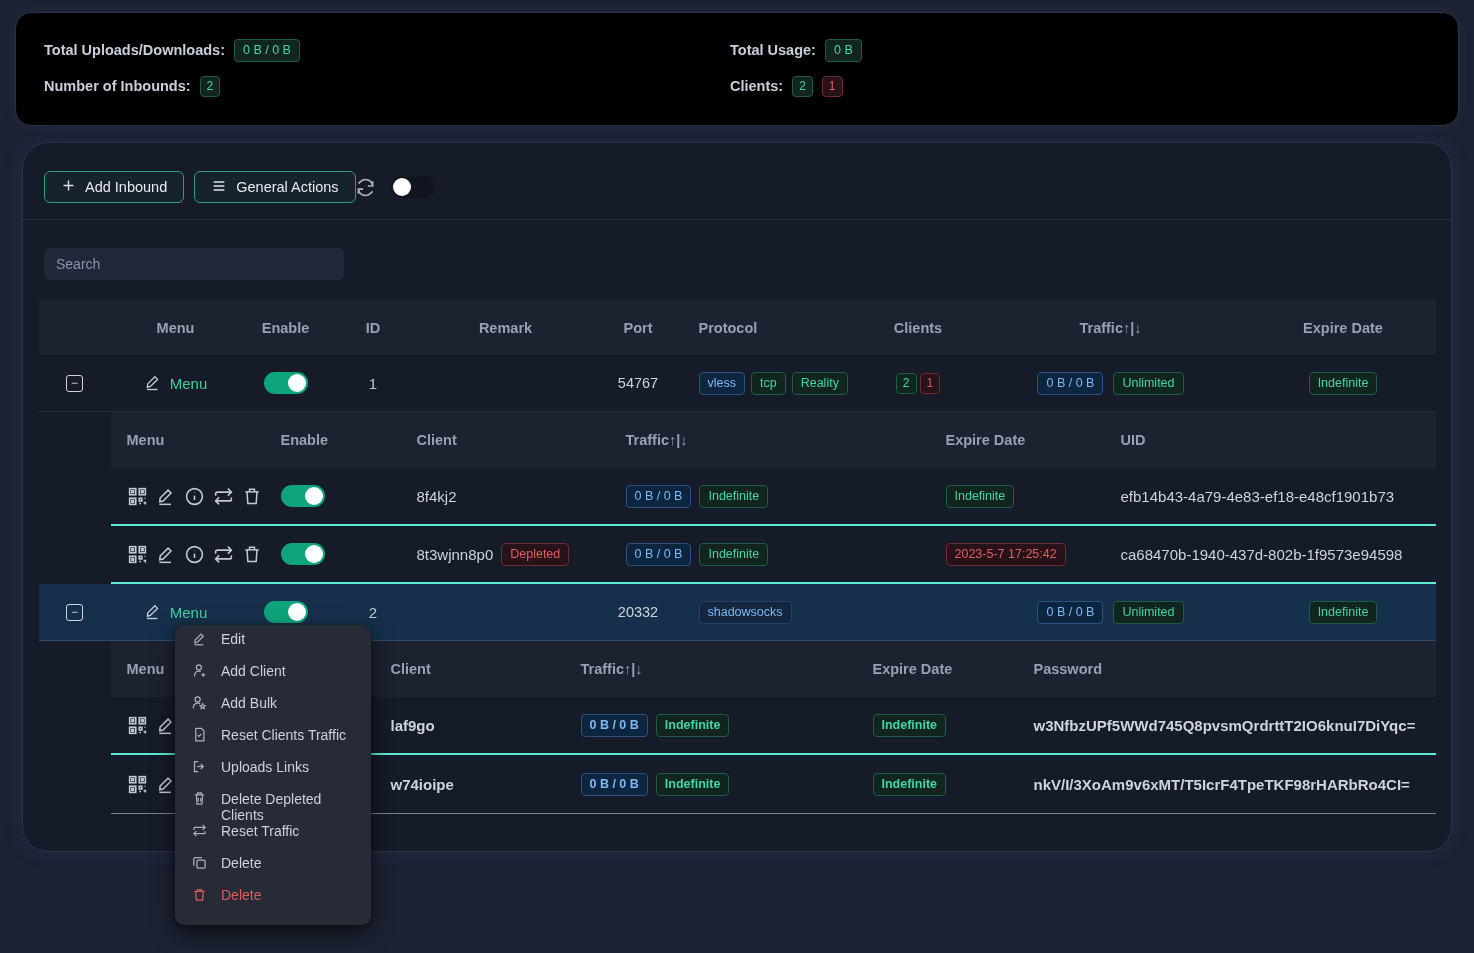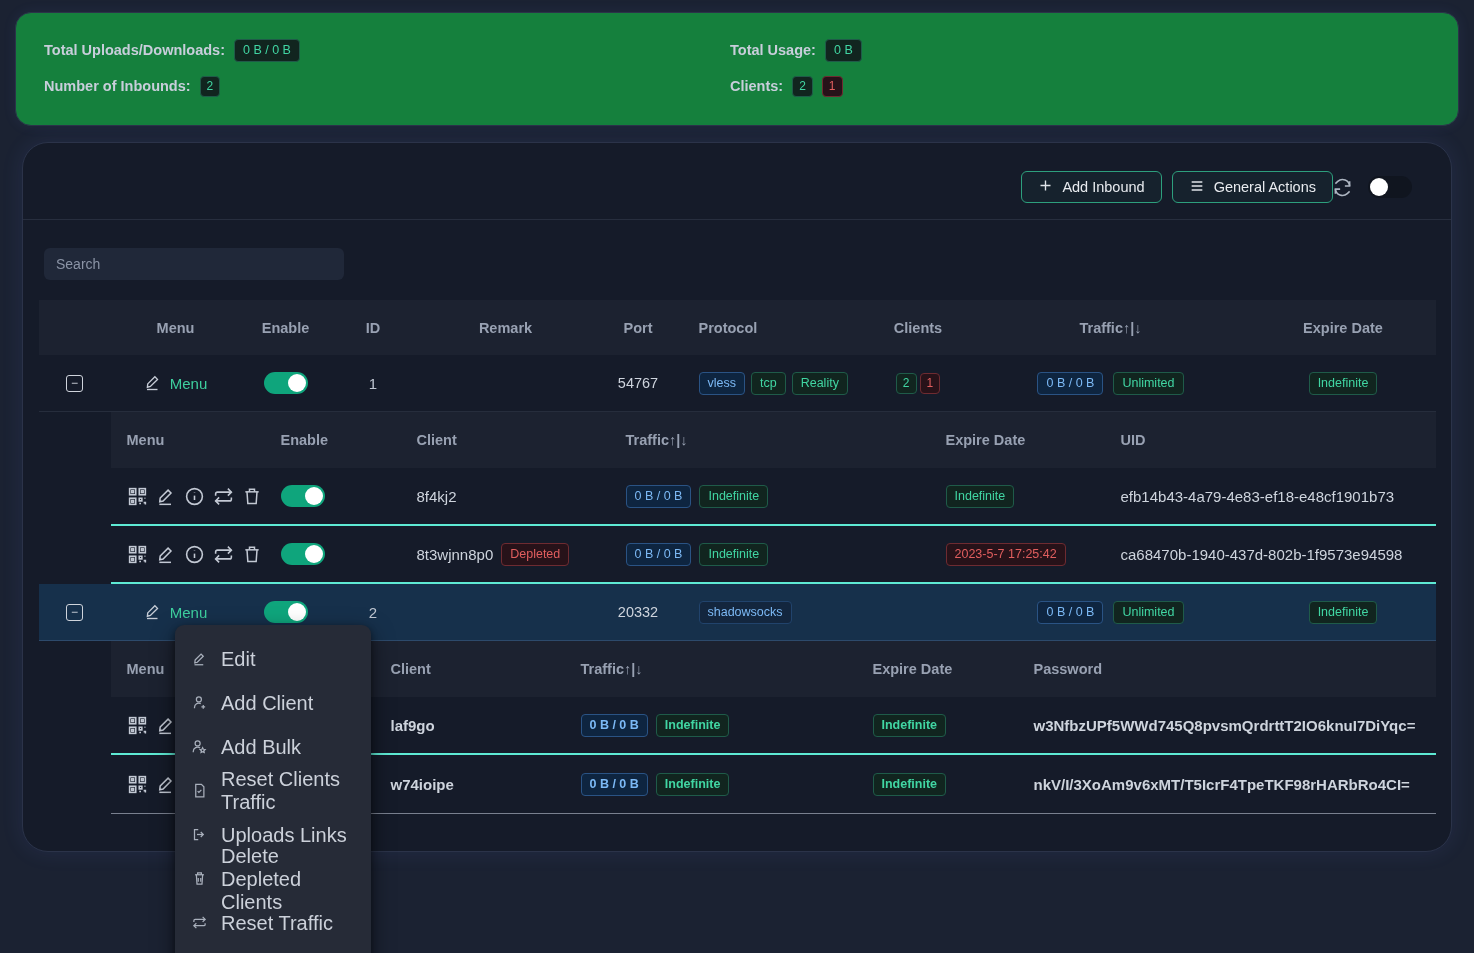--- a/index.html
+++ b/index.html
@@ -2,40 +2,40 @@
 <html><head>
 <meta charset="utf-8">
 <style>
   * { margin:0; padding:0; box-sizing:border-box; }
   html,body { width:1474px; height:953px; background:#1b2232; overflow:hidden;
     font-family:"Liberation Sans", sans-serif; color:#ccd2dc; }
   .page { position:relative; width:1474px; height:953px; }
 
   
   .stats-card { position:absolute; left:15px; top:12px; width:1444px; height:114px;
-    background:#15803d; border:1px solid #2b3349; border-radius:16px;
+    background:#000000; border:1px solid #2b3349; border-radius:16px;
     display:flex; padding:24px 28px; box-shadow:0 0 14px rgba(110,140,255,.08); }
   .stats-col { display:flex; flex-direction:column; gap:10px; }
   .stats-col.left { width:686px; }
   .stat-row { display:flex; align-items:center; gap:9px; height:26px; }
   .stat-label { font-size:14.5px; font-weight:700; color:#c8cedb; }
 
   
   .tag { display:inline-flex; align-items:center; justify-content:center;
     padding:2px 8px; border-radius:4px; font-size:12.5px; border:1px solid; line-height:17px; white-space:nowrap; }
   .tag-green { color:#41d6a3; border-color:#1f5b49; background:#11251f; }
   .tag-blue  { color:#7cb9f5; border-color:#2a5384; background:#0e2540; }
   .tag-red   { color:#e05e5e; border-color:#6e2b31; background:#271219; }
   .tag-mini  { padding:1px 6px; font-size:12px; }
 
   
   .panel { position:absolute; left:22px; top:142px; width:1430px; height:710px;
     background:#151b29; border:1px solid #2b3349; border-radius:26px;
     box-shadow:0 0 22px rgba(110,140,255,.10); }
-  .toolbar { display:flex; align-items:center; justify-content:flex-end;
+  .toolbar { display:flex; align-items:center; justify-content:flex-start;
     padding:28px 21px 16px 21px; border-bottom:1px solid #272e3e; }
   .toolbar-left { display:flex; gap:10px; }
   .btn { display:inline-flex; align-items:center; gap:9px; height:32px; padding:0 16px;
     border:1px solid #2d9f7d; border-radius:6px; background:rgba(45,159,125,.06);
     color:#e8ebef; font-size:14.5px; cursor:pointer; }
   .btn svg { color:#dfe3e8; }
   .toolbar-right { display:flex; align-items:center; gap:16px; padding-right:18px; }
 
   .toggle { position:relative; width:44px; height:22px; border-radius:11px; cursor:pointer; }
   .toggle .knob { position:absolute; top:2px; width:18px; height:18px; border-radius:50%; background:#fff; }
@@ -79,22 +79,22 @@
   .pl95 { padding-left:95px; } .pl10 { padding-left:10px; } .pl25 { padding-left:25px; }
   .pl30 { padding-left:30px; } .pl32 { padding-left:32px; } .pl3 { padding-left:3px; }
   .mono-id { color:#bfc6d1; font-size:15px; }
 
   .bottom-strip { height:26px; }
 
   
   .ctx-menu { position:absolute; left:175px; top:625px; width:196px; z-index:50;
     background:#262b37; border-radius:9px; padding:6px 0;
     box-shadow:0 8px 22px rgba(0,0,0,.5), 0 2px 6px rgba(0,0,0,.4); }
-  .ctx-item { display:flex; align-items:center; gap:14px; height:32px; padding:0 17px;
-    font-size:20px; color:#ccd1da; cursor:pointer;margin-top:12px; }
+  .ctx-item { display:flex; gap:14px; height:32px; padding:0 17px;
+    font-size:14px; color:#ccd1da; cursor:pointer; }
   .ctx-item svg { color:#a9b0bc; flex:none; }
   .ctx-item.danger, .ctx-item.danger svg { color:#de5c5c; }
 </style>
 </head>
 <body>
 
 <div class="page">
 
   <div class="stats-card">
     <div class="stats-col left">

